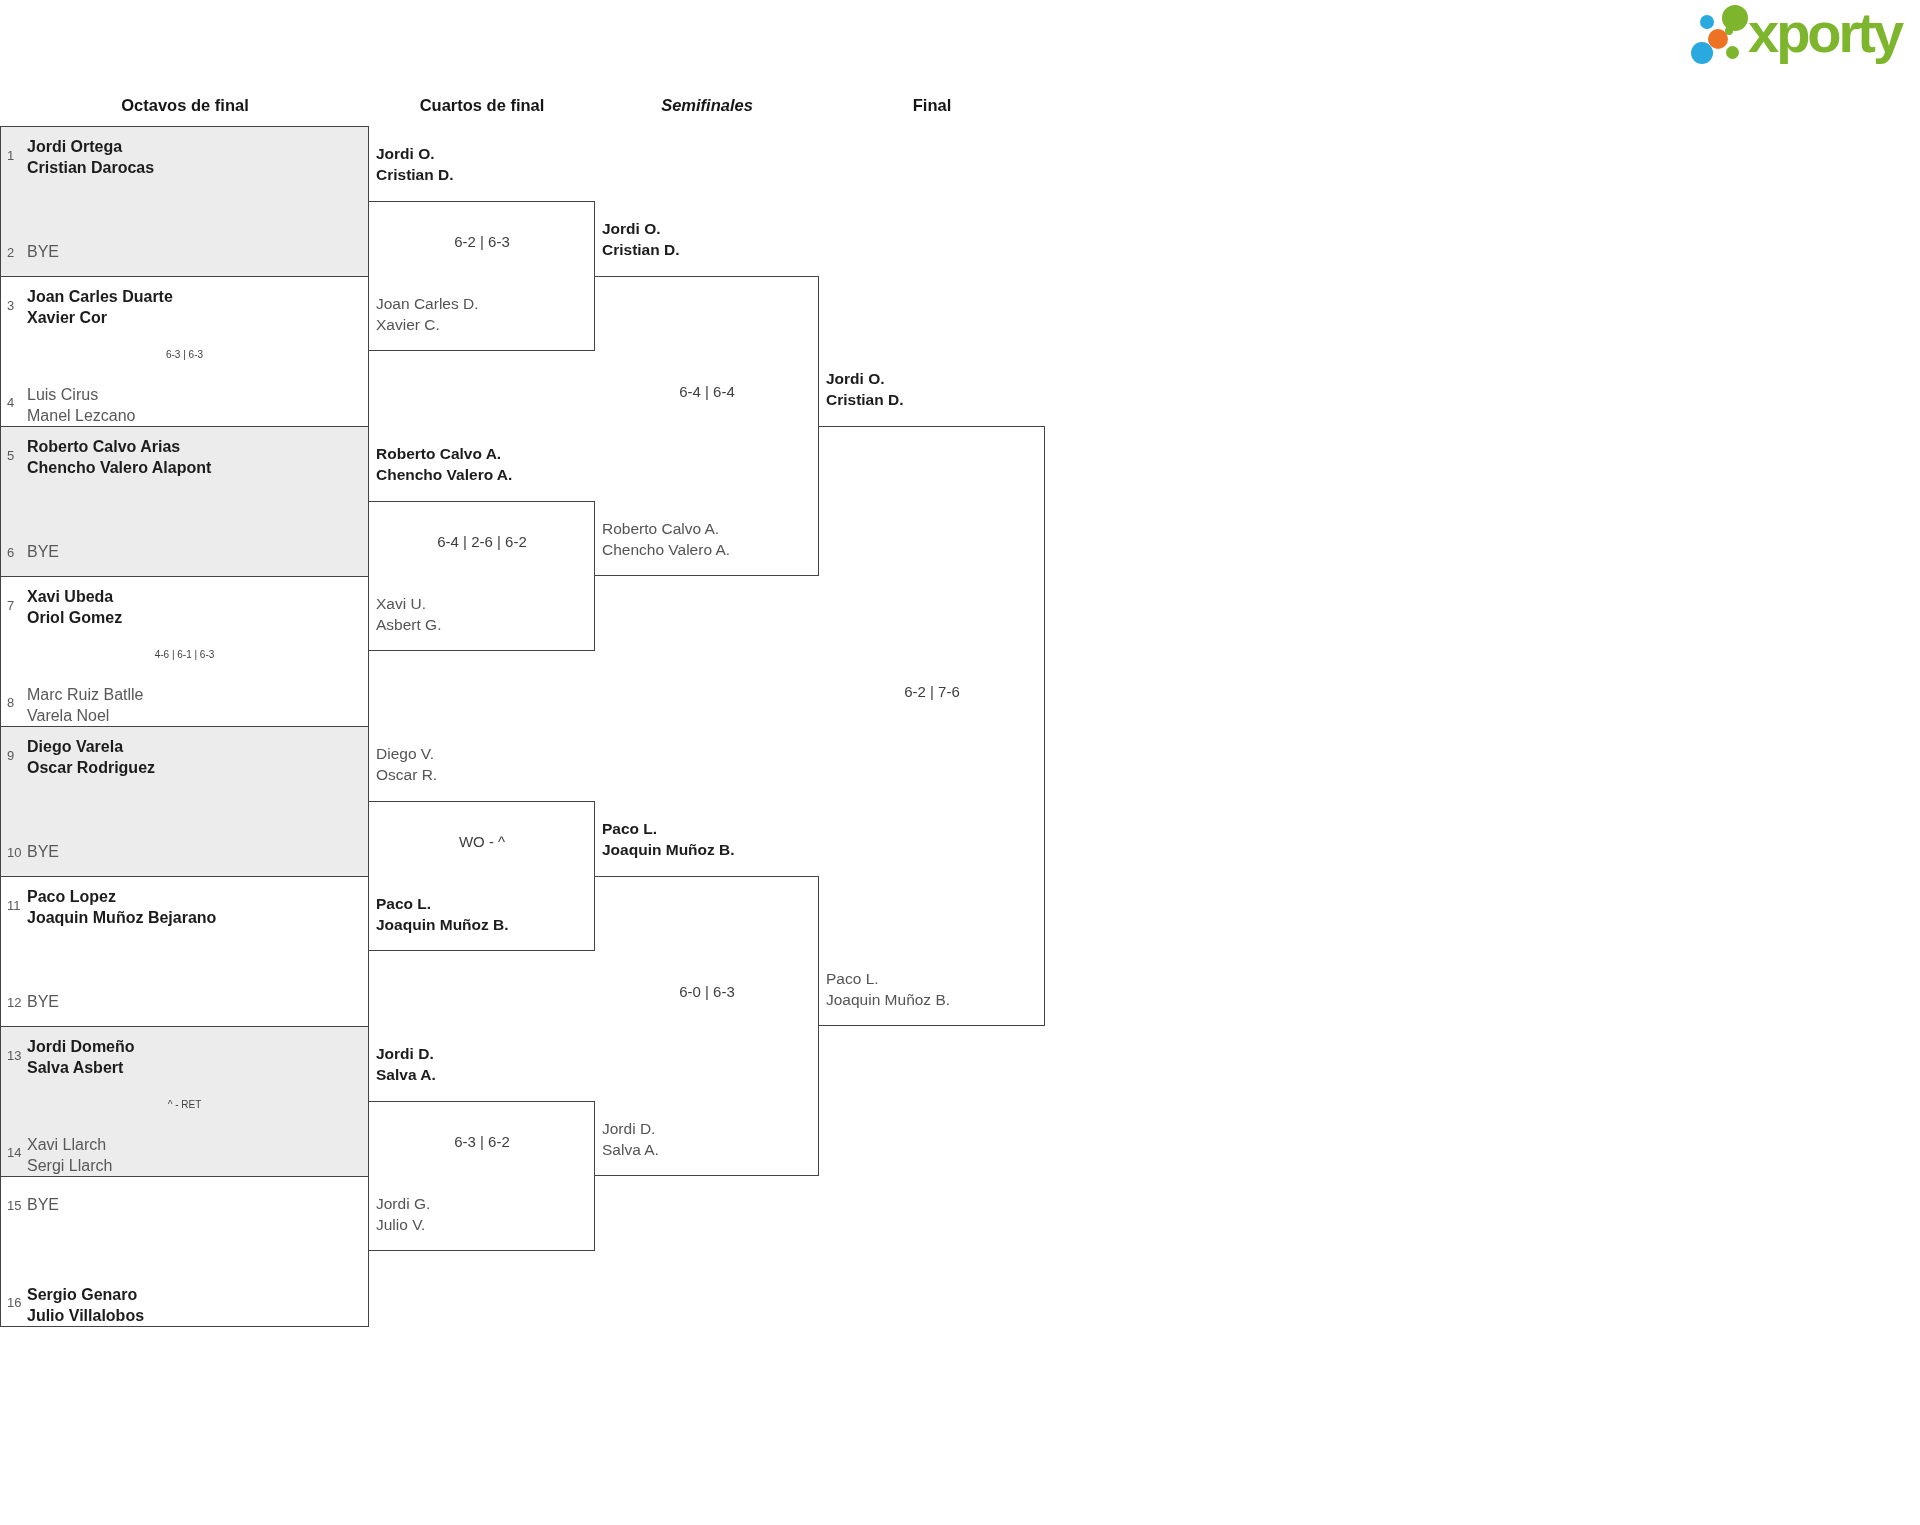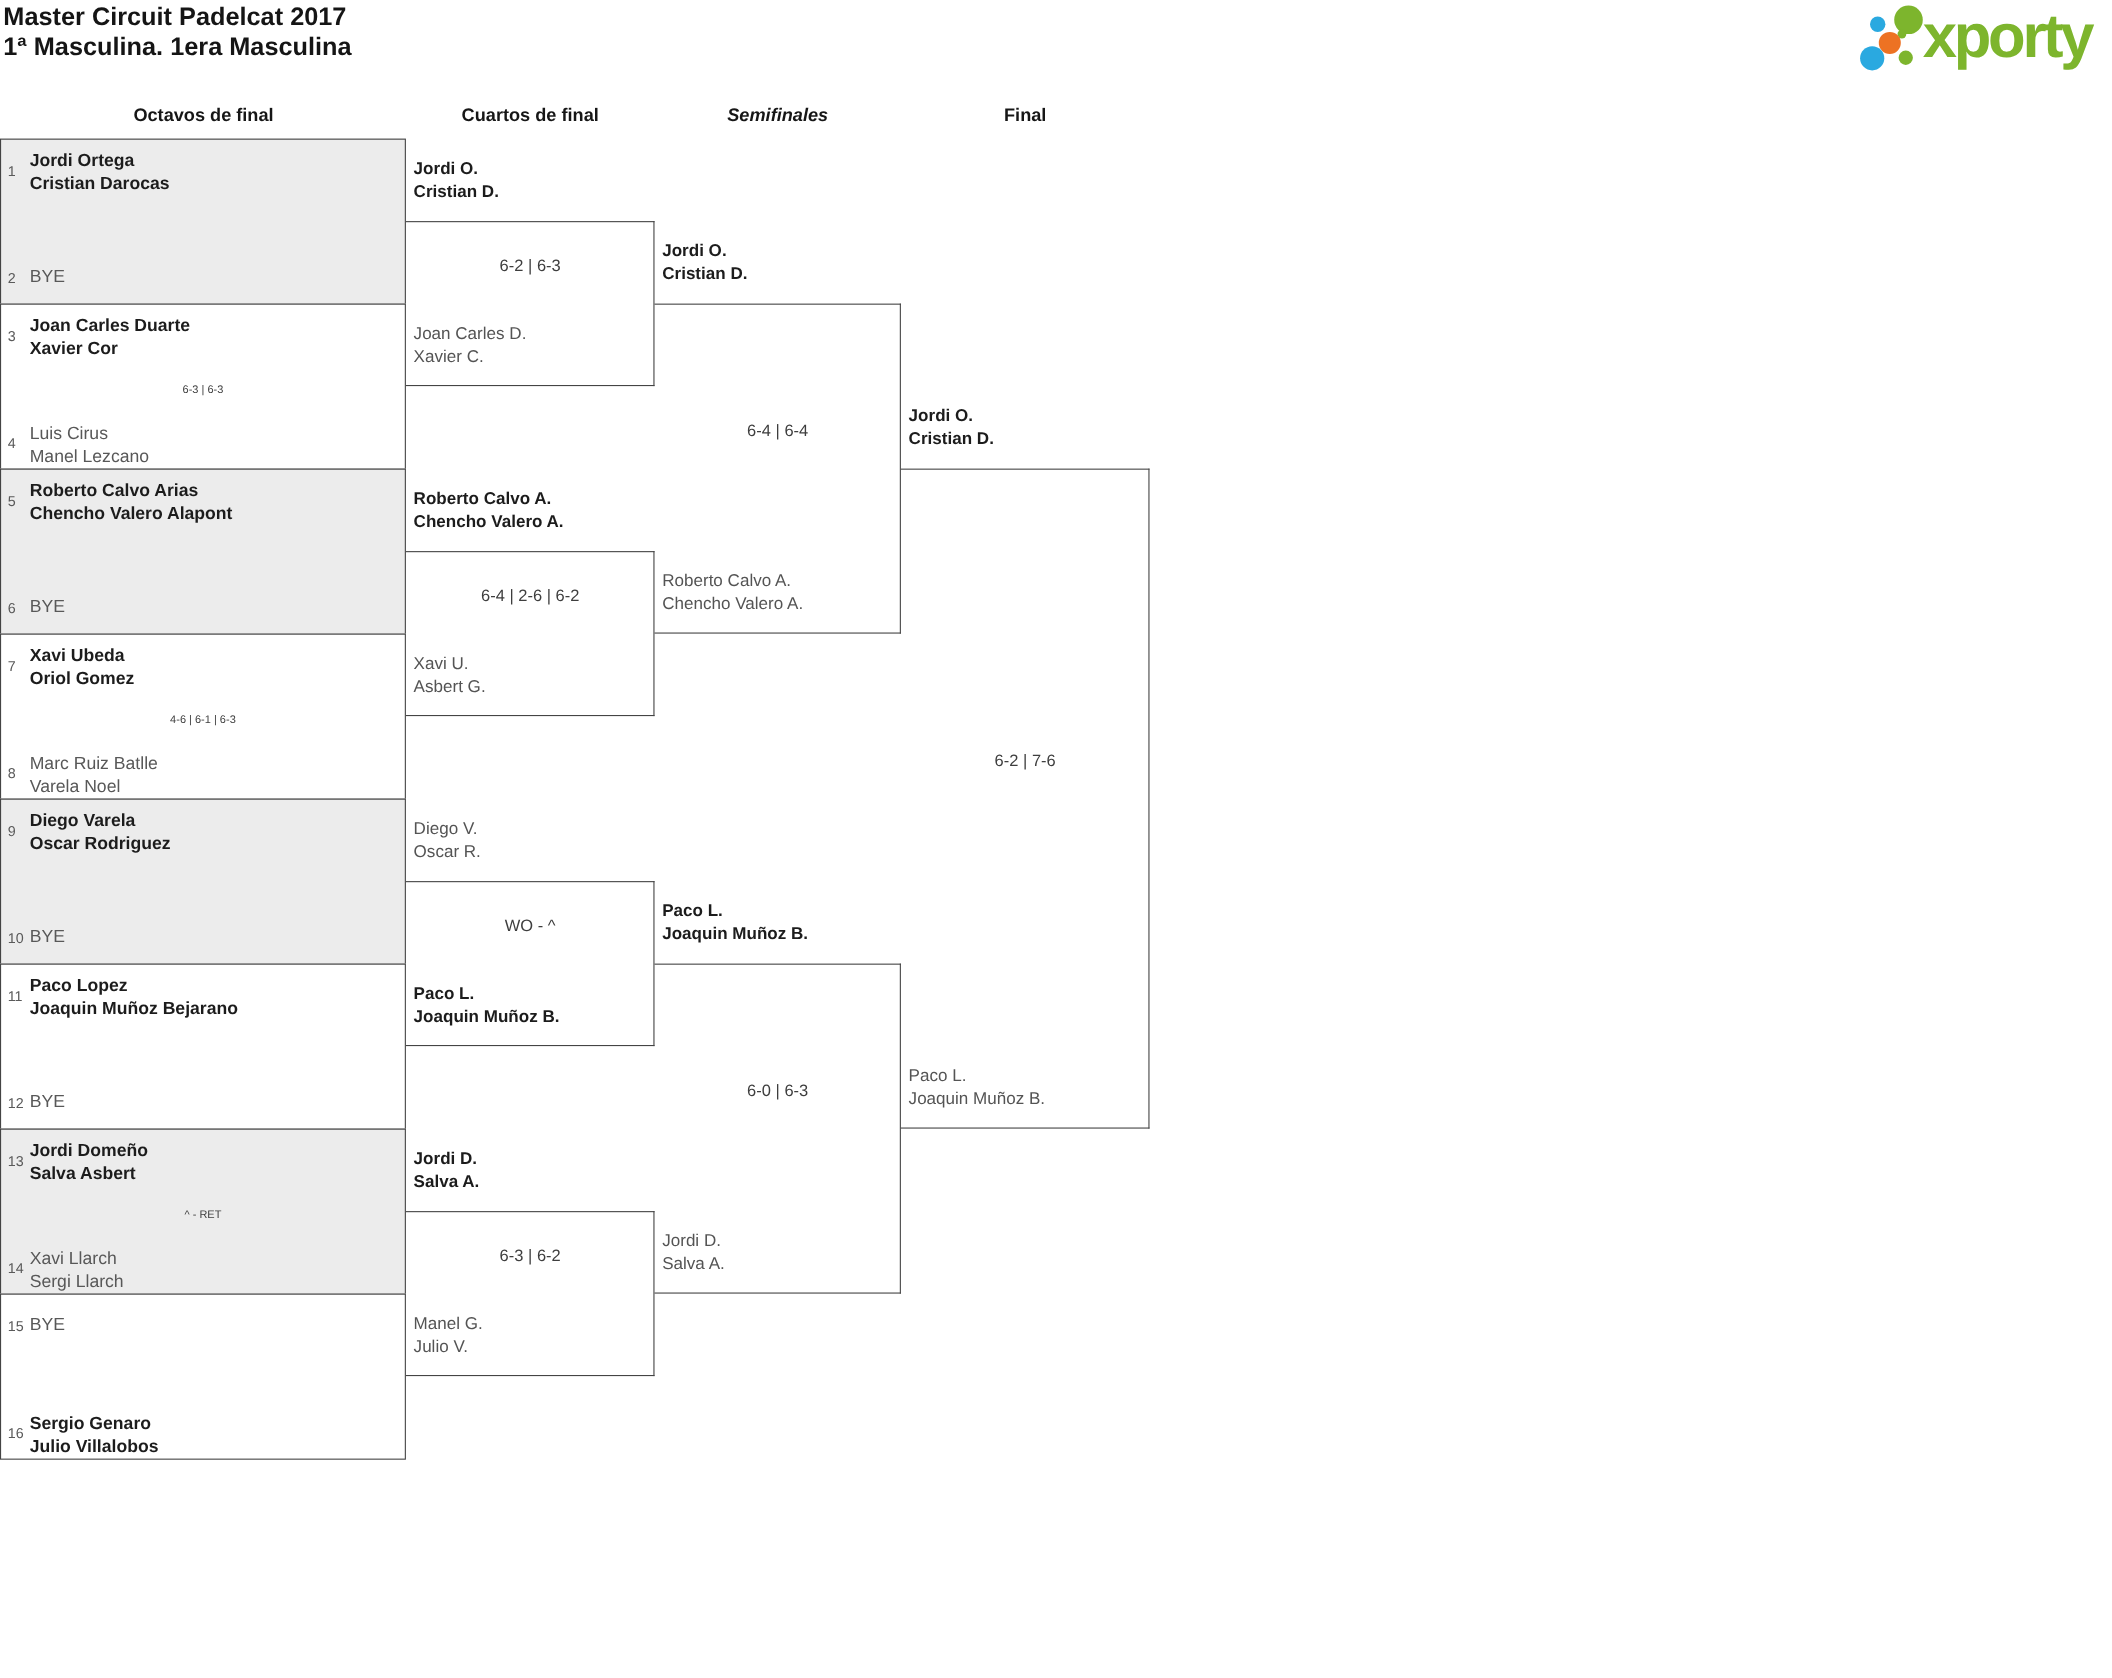--- a/index.html
+++ b/index.html
@@ -33,24 +33,20 @@
   .cscore{position:absolute;text-align:center;font-size:15px;line-height:21px;color:#3e3e3e;}
   
   .dot{position:absolute;border-radius:50%;}
   .wordmark{position:absolute;left:1748px;top:5px;font-size:56px;line-height:56px;font-weight:bold;letter-spacing:-3px;color:#7db52d;}
 </style>
 </head>
 <body>
 
 <div id="stage">
 
-  <div class="title">
-    <span>Master Circuit Padelcat 2017</span>
-    <span>1ª Masculina. 1era Masculina</span>
-  </div>
 
   <div>
     <span class="dot" style="left:1700px;top:15px;width:14px;height:14px;background:#2aa9e0;"></span>
     <span class="dot" style="left:1722px;top:5px;width:26px;height:26px;background:#7db52d;"></span>
     <span class="dot" style="left:1725px;top:27px;width:8px;height:8px;background:#7db52d;"></span>
     <span class="dot" style="left:1708px;top:29px;width:20px;height:20px;background:#ed7223;"></span>
     <span class="dot" style="left:1691px;top:42px;width:22px;height:22px;background:#2aa9e0;"></span>
     <span class="dot" style="left:1726px;top:46px;width:13px;height:13px;background:#7db52d;"></span>
     <span class="wordmark">xporty</span>
   </div>
@@ -189,21 +185,21 @@
   </div>
   <div class="clabel" style="left:376px;top:893px;">
     <span>Paco L.</span>
     <span>Joaquin Muñoz B.</span>
   </div>
   <div class="clabel" style="left:376px;top:1043px;">
     <span>Jordi D.</span>
     <span>Salva A.</span>
   </div>
   <div class="clabel lose" style="left:376px;top:1193px;">
-    <span>Manel G.</span>
+    <span>Jordi G.</span>
     <span>Julio V.</span>
   </div>
 
   <div class="cscore" style="left:369px;width:226px;top:231px;">6-2 | 6-3</div>
   <div class="cscore" style="left:369px;width:226px;top:531px;">6-4 | 2-6 | 6-2</div>
   <div class="cscore" style="left:369px;width:226px;top:831px;">WO - ^</div>
   <div class="cscore" style="left:369px;width:226px;top:1131px;">6-3 | 6-2</div>
 
   <div class="conn" style="left:595px;top:276px;width:224px;height:300px;"></div>
   <div class="conn" style="left:595px;top:876px;width:224px;height:300px;"></div>

